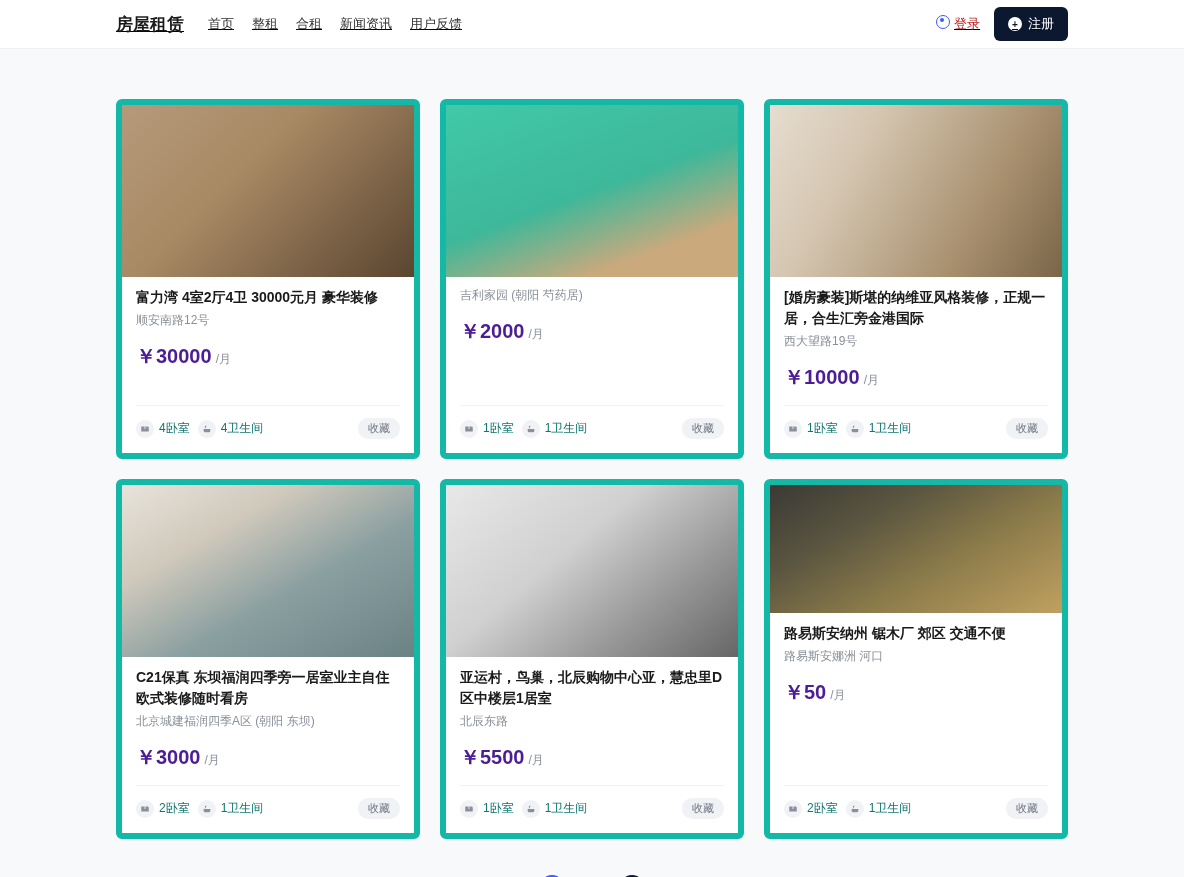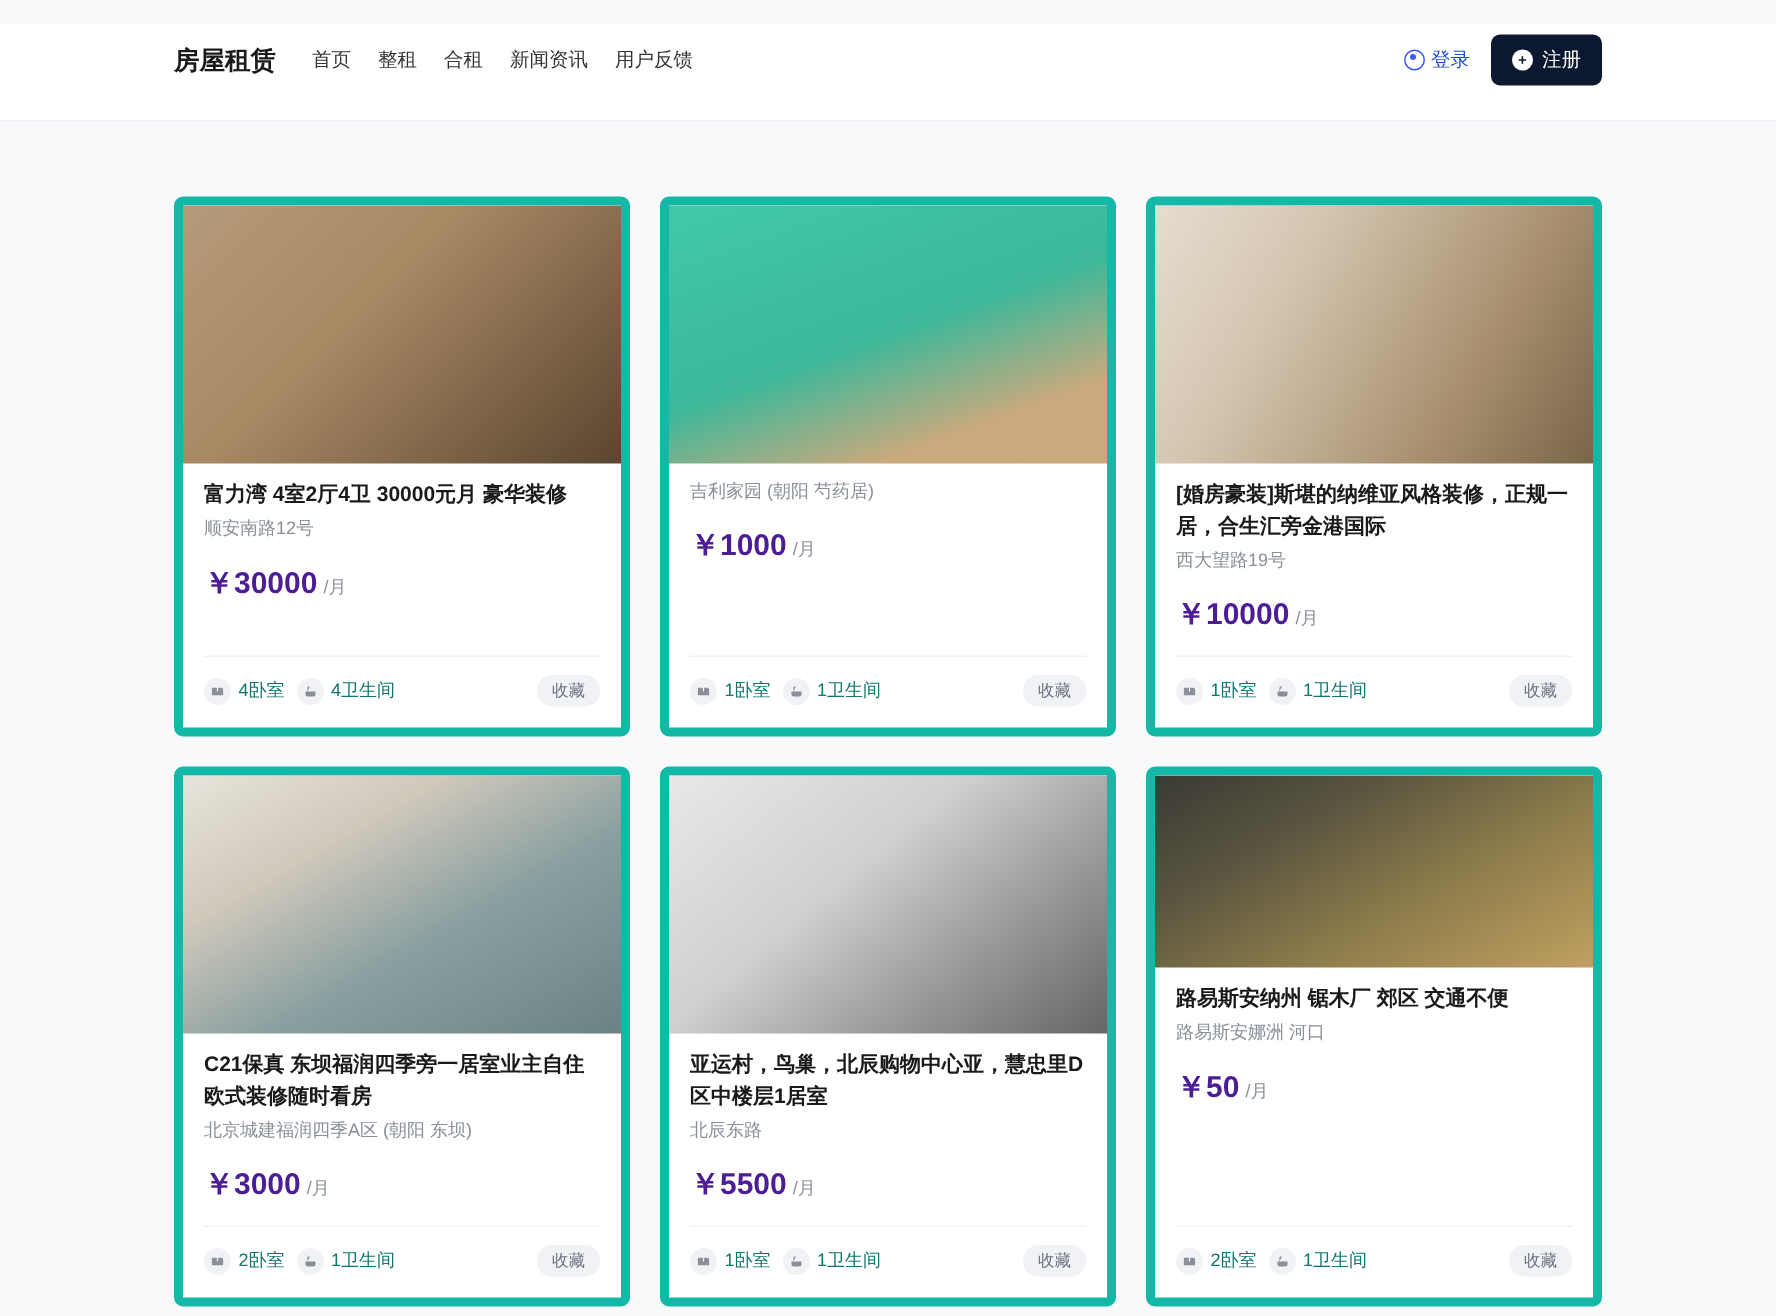--- a/index.html
+++ b/index.html
@@ -1,24 +1,24 @@
 <!DOCTYPE html>
 <html><head>
 <meta charset="utf-8">
 <style>
 * { margin: 0; padding: 0; box-sizing: border-box; }
 body { font-family: -apple-system, BlinkMacSystemFont, "Segoe UI", "PingFang SC", "Microsoft YaHei", sans-serif; background: #f8f9fb; }
 
 .header { background: #fff; border-bottom: 1px solid #eef0f3; }
-.header-inner { max-width: 960px; margin: 16px auto; height: 48px; display: flex; align-items: center; padding: 0 4px; }
+.header-inner { max-width: 960px; margin: 0 auto; height: 48px; display: flex; align-items: center; padding: 0 4px; text-decoration: underline; }
 .logo { font-size: 17px; font-weight: 600; color: #1a1a1a; margin-right: 24px; }
 .nav { display: flex; gap: 18px; flex: 1; }
 .nav-item { font-size: 13px; color: #333; text-decoration: none; cursor: pointer; }
 .auth { display: flex; align-items: center; gap: 14px; }
-.login-link { display: flex; align-items: center; gap: 4px; color: #1d4ed8; font-size: 13px; cursor: pointer; }
+.login-link { display: flex; align-items: flex-start; gap: 4px; color: #b91c1c; font-size: 13px; cursor: pointer; }
 .login-icon { display:inline-flex; width:14px; height:14px; border:1.5px solid #3b5cf7; border-radius:50%; position:relative; }
 .login-icon::after { content:""; position:absolute; top:2px; left:3px; width:4px; height:4px; border-radius:50%; background:#3b5cf7; }
 .signup-btn { background: #0b1830; color: #fff; border: none; border-radius: 6px; padding: 8px 14px; font-size: 13px; display: flex; align-items: center; gap: 6px; cursor: pointer; }
 .plus-icon { display:inline-flex; width:14px; height:14px; border-radius:50%; background:#fff; color:#0b1830; align-items:center; justify-content:center; font-size:10px; font-weight:bold; }
 
 .content { max-width: 960px; margin: 0 auto; padding: 50px 4px 40px; }
 .grid { display: grid; grid-template-columns: repeat(3, 1fr); gap: 20px; }
 .card { background: #fff; border: 6px solid #14b8a6; border-radius: 6px; overflow: hidden; display: flex; flex-direction: column; }
 .card-img { width: 100%; height: 172px; background: #d8d8d8; background-size: cover; background-position: center; }
 .card-body { padding: 10px 14px 14px; flex: 1; display: flex; flex-direction: column; }
@@ -102,21 +102,21 @@
         </div>
         <button class="fav-btn">收藏</button>
       </div>
     </div>
   </div>
       <div class="card">
     <div class="card-img img-2"></div>
     <div class="card-body">
       <div class="card-loc">吉利家园 (朝阳 芍药居)</div>
       <div class="card-price">
-        <span class="price-val">￥1000</span>
+        <span class="price-val">￥2000</span>
         <span class="price-unit">/月</span>
       </div>
       <div class="card-foot">
         <div class="spec">
           <span class="spec-icon">
                 <svg viewBox="0 0 24 24">
                   <path d="M3 18v-6h18v6M3 12V6h8v6M21 12V9a3 3 0 00-3-3h-5v6"></path>
                 </svg>
               </span>
           <span>1卧室</span>

